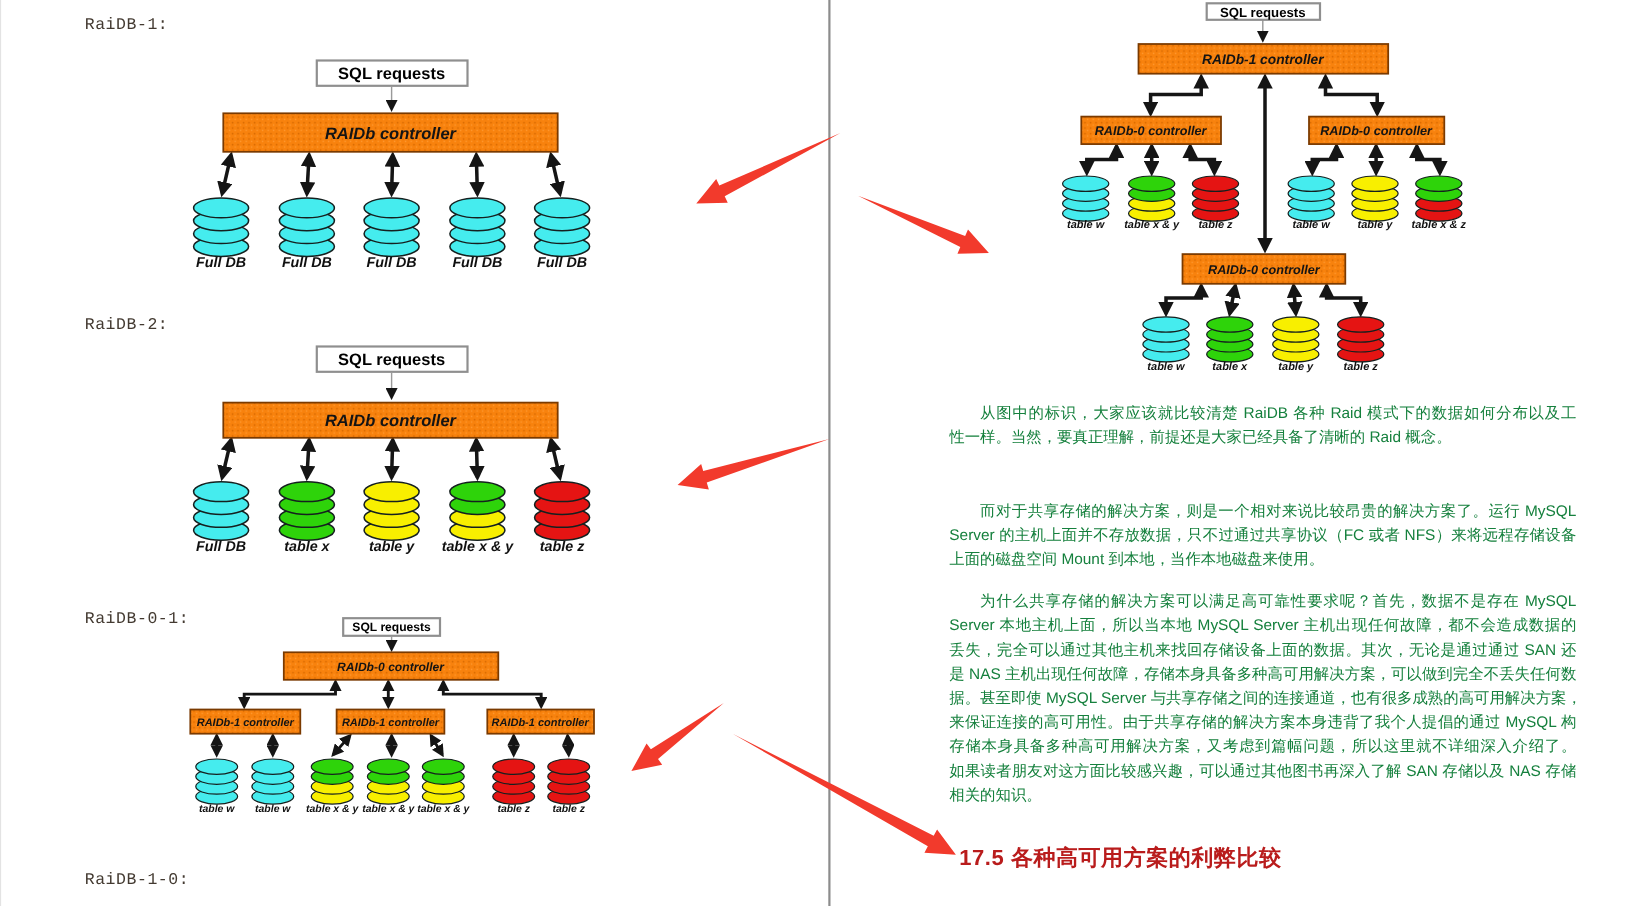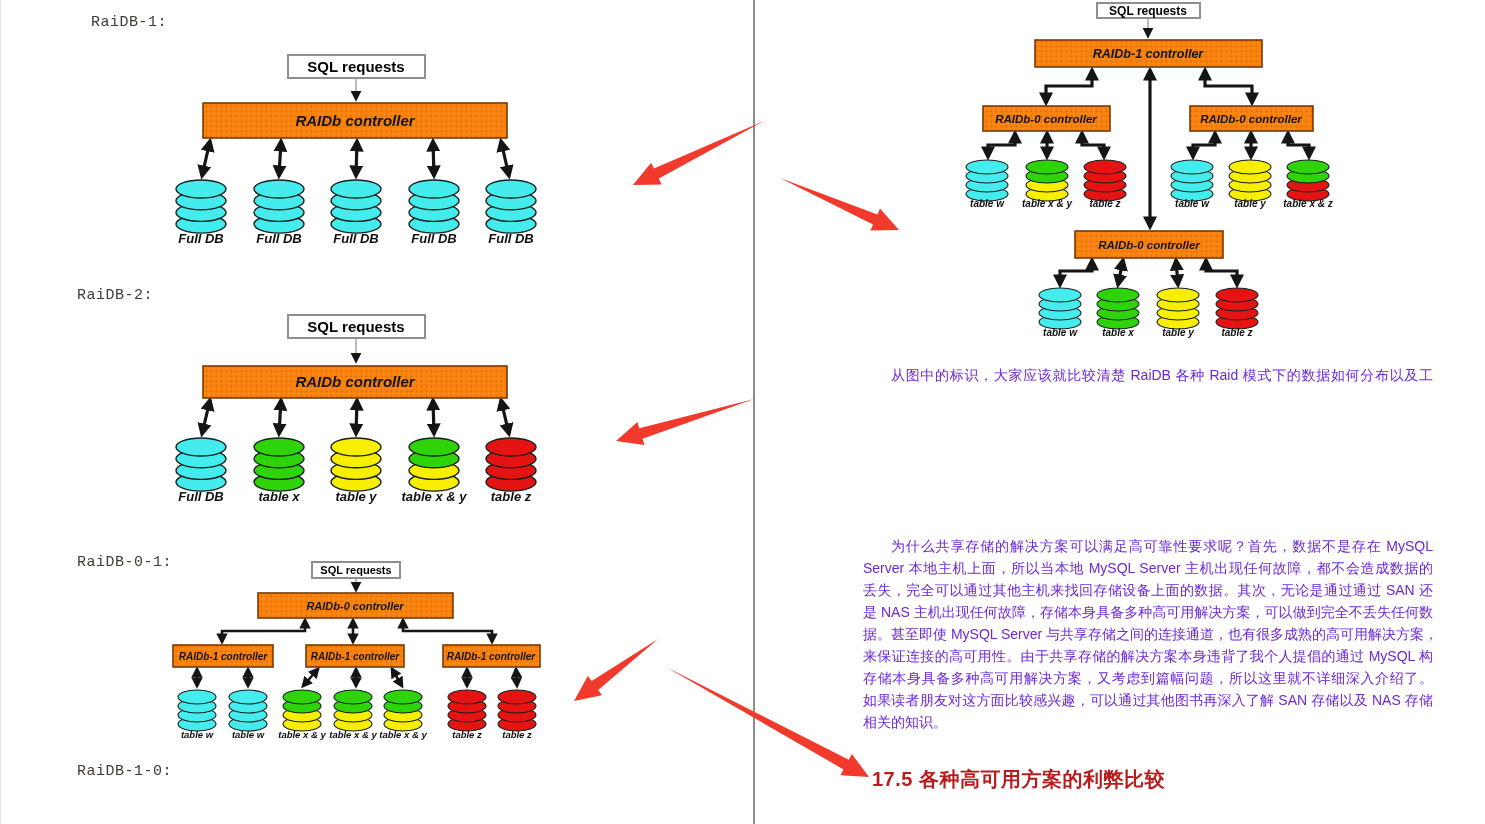--- a/index.html
+++ b/index.html
@@ -13,40 +13,40 @@
 
   svg{position:absolute;left:0;top:0;}
   .sqlbox{fill:#ffffff;stroke:#8f8f8f;stroke-width:2;}
   .ctrlbox{stroke:#7a3a00;stroke-width:1.6;}
   .sqltext{font-family:"Liberation Sans",sans-serif;font-weight:bold;fill:#000;text-anchor:middle;}
   .ctrltext{font-family:"Liberation Sans",sans-serif;font-weight:bold;font-style:italic;fill:#141414;text-anchor:middle;}
   .cyl-label{font-family:"Liberation Sans",sans-serif;font-weight:bold;font-style:italic;fill:#101010;text-anchor:middle;}
   .barrow{fill:none;stroke:#151515;stroke-width:3.2;}
   .sarrow{fill:none;stroke:#9a9a9a;stroke-width:1.3;}
 
-  .text-col{position:absolute;left:863px;width:570px;color:#6d28d9;font-size:14px;
+  .text-col{position:absolute;left:863px;width:570px;color:#15803d;font-size:14px;
             font-family:"Liberation Sans",sans-serif;}
   .line{height:22px;overflow:hidden;text-align:justify;text-align-last:justify;white-space:nowrap;}
   .line.first{text-indent:28px;}
   .line.last{text-align-last:left;}
 
   .section-heading{position:absolute;left:872px;top:766px;font-size:20px;font-weight:bold;color:#b91c1c;
                    font-family:"Liberation Sans",sans-serif;letter-spacing:0.5px;}
 </style>
 </head>
 <body>
 
 <div class="screen">
   <div class="edge"></div>
   <div class="page-divider"></div>
 
-  <div class="raid-label" style="left:91px;top:14px;">RaiDB-1:</div>
+  <div class="raid-label" style="left:77px;top:14px;">RaiDB-1:</div>
   <div class="raid-label" style="left:77px;top:287px;text-align:right;">RaiDB-2:</div>
   <div class="raid-label" style="left:77px;top:537px;margin-top:17px;">RaiDB-0-1:</div>
-  <div class="raid-label" style="left:77px;top:763px;">RaiDB-1-0:</div>
+  <div class="raid-label" style="left:77px;top:792px;">RaiDB-1-0:</div>
 
   <svg width="1485" height="824">
     <defs>
       <pattern id="boxpat" width="5" height="5" patternUnits="userSpaceOnUse">
         <rect width="5" height="5" fill="#f8820d"></rect>
         <circle cx="1.4" cy="1.4" r="0.8" fill="#d96a00"></circle>
         <circle cx="3.8" cy="3.6" r="0.7" fill="#ff9b33"></circle>
       </pattern>
       <marker id="ah" viewBox="0 0 10 10" refX="7.5" refY="5" markerWidth="4.4" markerHeight="4.4" orient="auto-start-reverse">
         <path d="M0,0 L10,5 L0,10 z" fill="#151515"></path>
@@ -327,20 +327,26 @@
 
     <polygon points="764.0,121.0 653.9,168.6 651.1,162.8 633.0,185.0 661.6,184.4 658.8,178.5" fill="#f23a2c"></polygon>
     <polygon points="780.0,178.0 873.0,224.6 870.4,230.6 899.0,230.0 880.0,208.6 877.4,214.5" fill="#f23a2c"></polygon>
     <polygon points="754.0,399.0 639.3,428.2 637.4,421.9 616.0,441.0 644.4,444.9 642.5,438.7" fill="#f23a2c"></polygon>
     <polygon points="658.0,639.0 591.7,681.1 587.8,675.9 574.0,701.0 602.0,695.2 598.2,690.0" fill="#f23a2c"></polygon>
     <polygon points="666.0,667.0 843.5,769.4 840.4,775.2 869.0,777.0 851.9,754.1 848.8,759.8" fill="#f23a2c"></polygon>
   </svg>
 
   <div class="text-col" style="top:367px;">
     <div class="line first">从图中的标识，大家应该就比较清楚 RaiDB 各种 Raid 模式下的数据如何分布以及工</div>
+    <div class="line last">性一样。当然，要真正理解，前提还是大家已经具备了清晰的 Raid 概念。</div>
+  </div>
+  <div class="text-col" style="top:456px;">
+    <div class="line first">而对于共享存储的解决方案，则是一个相对来说比较昂贵的解决方案了。运行 MySQL</div>
+    <div class="line">Server 的主机上面并不存放数据，只不过通过共享协议（FC 或者 NFS）来将远程存储设备</div>
+    <div class="line last">上面的磁盘空间 Mount 到本地，当作本地磁盘来使用。</div>
   </div>
   <div class="text-col" style="top:538px;">
     <div class="line first">为什么共享存储的解决方案可以满足高可靠性要求呢？首先，数据不是存在 MySQL</div>
     <div class="line">Server 本地主机上面，所以当本地 MySQL Server 主机出现任何故障，都不会造成数据的</div>
     <div class="line">丢失，完全可以通过其他主机来找回存储设备上面的数据。其次，无论是通过通过 SAN 还</div>
     <div class="line">是 NAS 主机出现任何故障，存储本身具备多种高可用解决方案，可以做到完全不丢失任何数</div>
     <div class="line">据。甚至即使 MySQL Server 与共享存储之间的连接通道，也有很多成熟的高可用解决方案，</div>
     <div class="line">来保证连接的高可用性。由于共享存储的解决方案本身违背了我个人提倡的通过 MySQL 构</div>
     <div class="line">存储本身具备多种高可用解决方案，又考虑到篇幅问题，所以这里就不详细深入介绍了。</div>
     <div class="line">如果读者朋友对这方面比较感兴趣，可以通过其他图书再深入了解 SAN 存储以及 NAS 存储</div>

